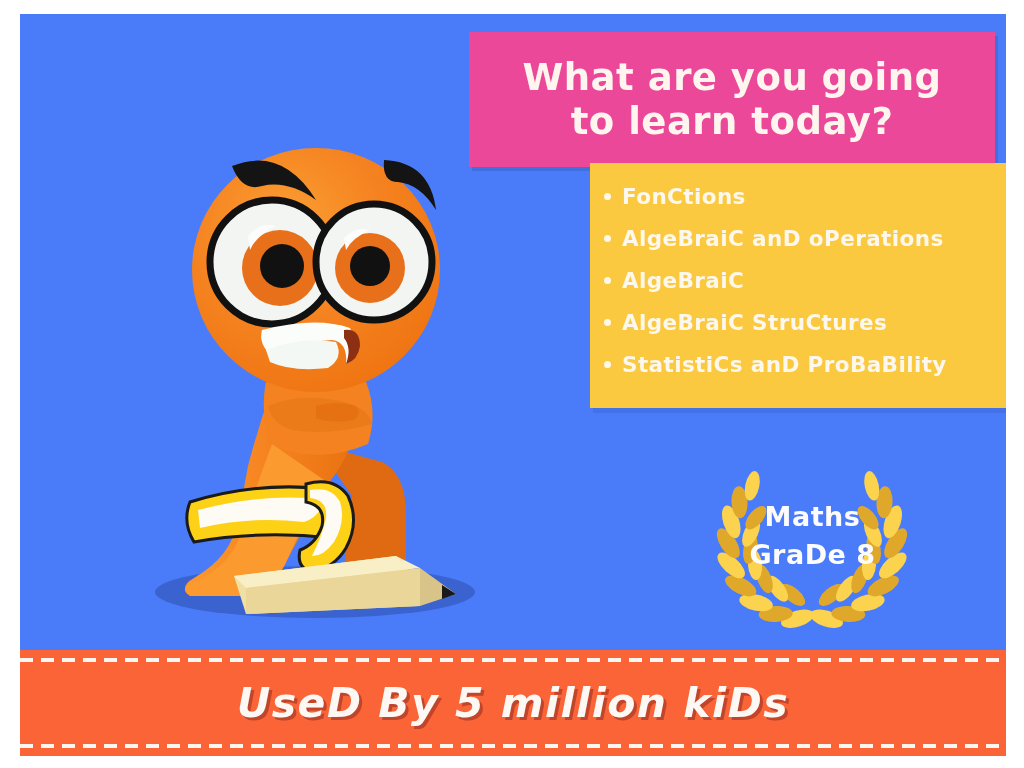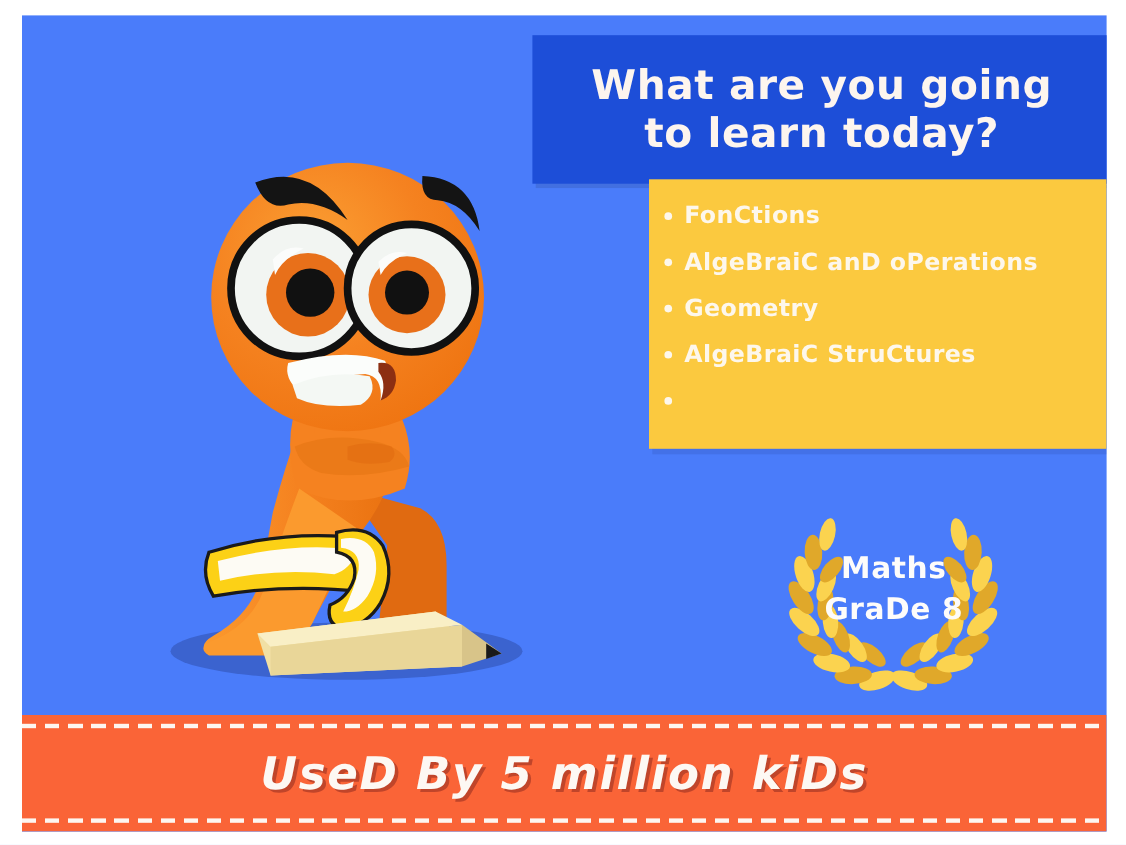--- a/index.html
+++ b/index.html
@@ -18,25 +18,25 @@
     top: 14px;
     width: 986px;
     height: 742px;
     background: #4a7cfa;
     overflow: hidden;
   }
 
   
   #title-box {
     position: absolute;
-    left: 464px;
+    left: 449px;
     top: 18px;
     width: 526px;
     height: 135px;
-    background: #1d4ed8;
+    background: #ec4899;
     box-shadow: 3px 4px 0 rgba(0,0,0,0.10);
     display: flex;
     flex-direction: column;
     align-items: center;
     justify-content: center;
   }
   .title-line {
     color: #fdf5ee;
     font-family: "DejaVu Sans", sans-serif;
     font-weight: bold;
@@ -255,28 +255,29 @@
     <div class="topic-row">
       <span class="topic-bullet"></span>
       <span class="topic-label">FonCtions</span>
     </div>
     <div class="topic-row">
       <span class="topic-bullet"></span>
       <span class="topic-label">AlgeBraiC anD oPerations</span>
     </div>
     <div class="topic-row">
       <span class="topic-bullet"></span>
-      <span class="topic-label">Geometry</span>
+      <span class="topic-label">AlgeBraiC</span>
     </div>
     <div class="topic-row">
       <span class="topic-bullet"></span>
       <span class="topic-label">AlgeBraiC StruCtures</span>
     </div>
     <div class="topic-row">
       <span class="topic-bullet"></span>
+      <span class="topic-label">StatistiCs anD ProBaBility</span>
     </div>
   </div>
 
   <div id="badge">
     <svg width="205" height="196" viewBox="0 0 205 196" xmlns="http://www.w3.org/2000/svg">
       <g fill="#fbd34f">
 
         <g transform="translate(102,98)">
 
           <g transform="rotate(190)">

